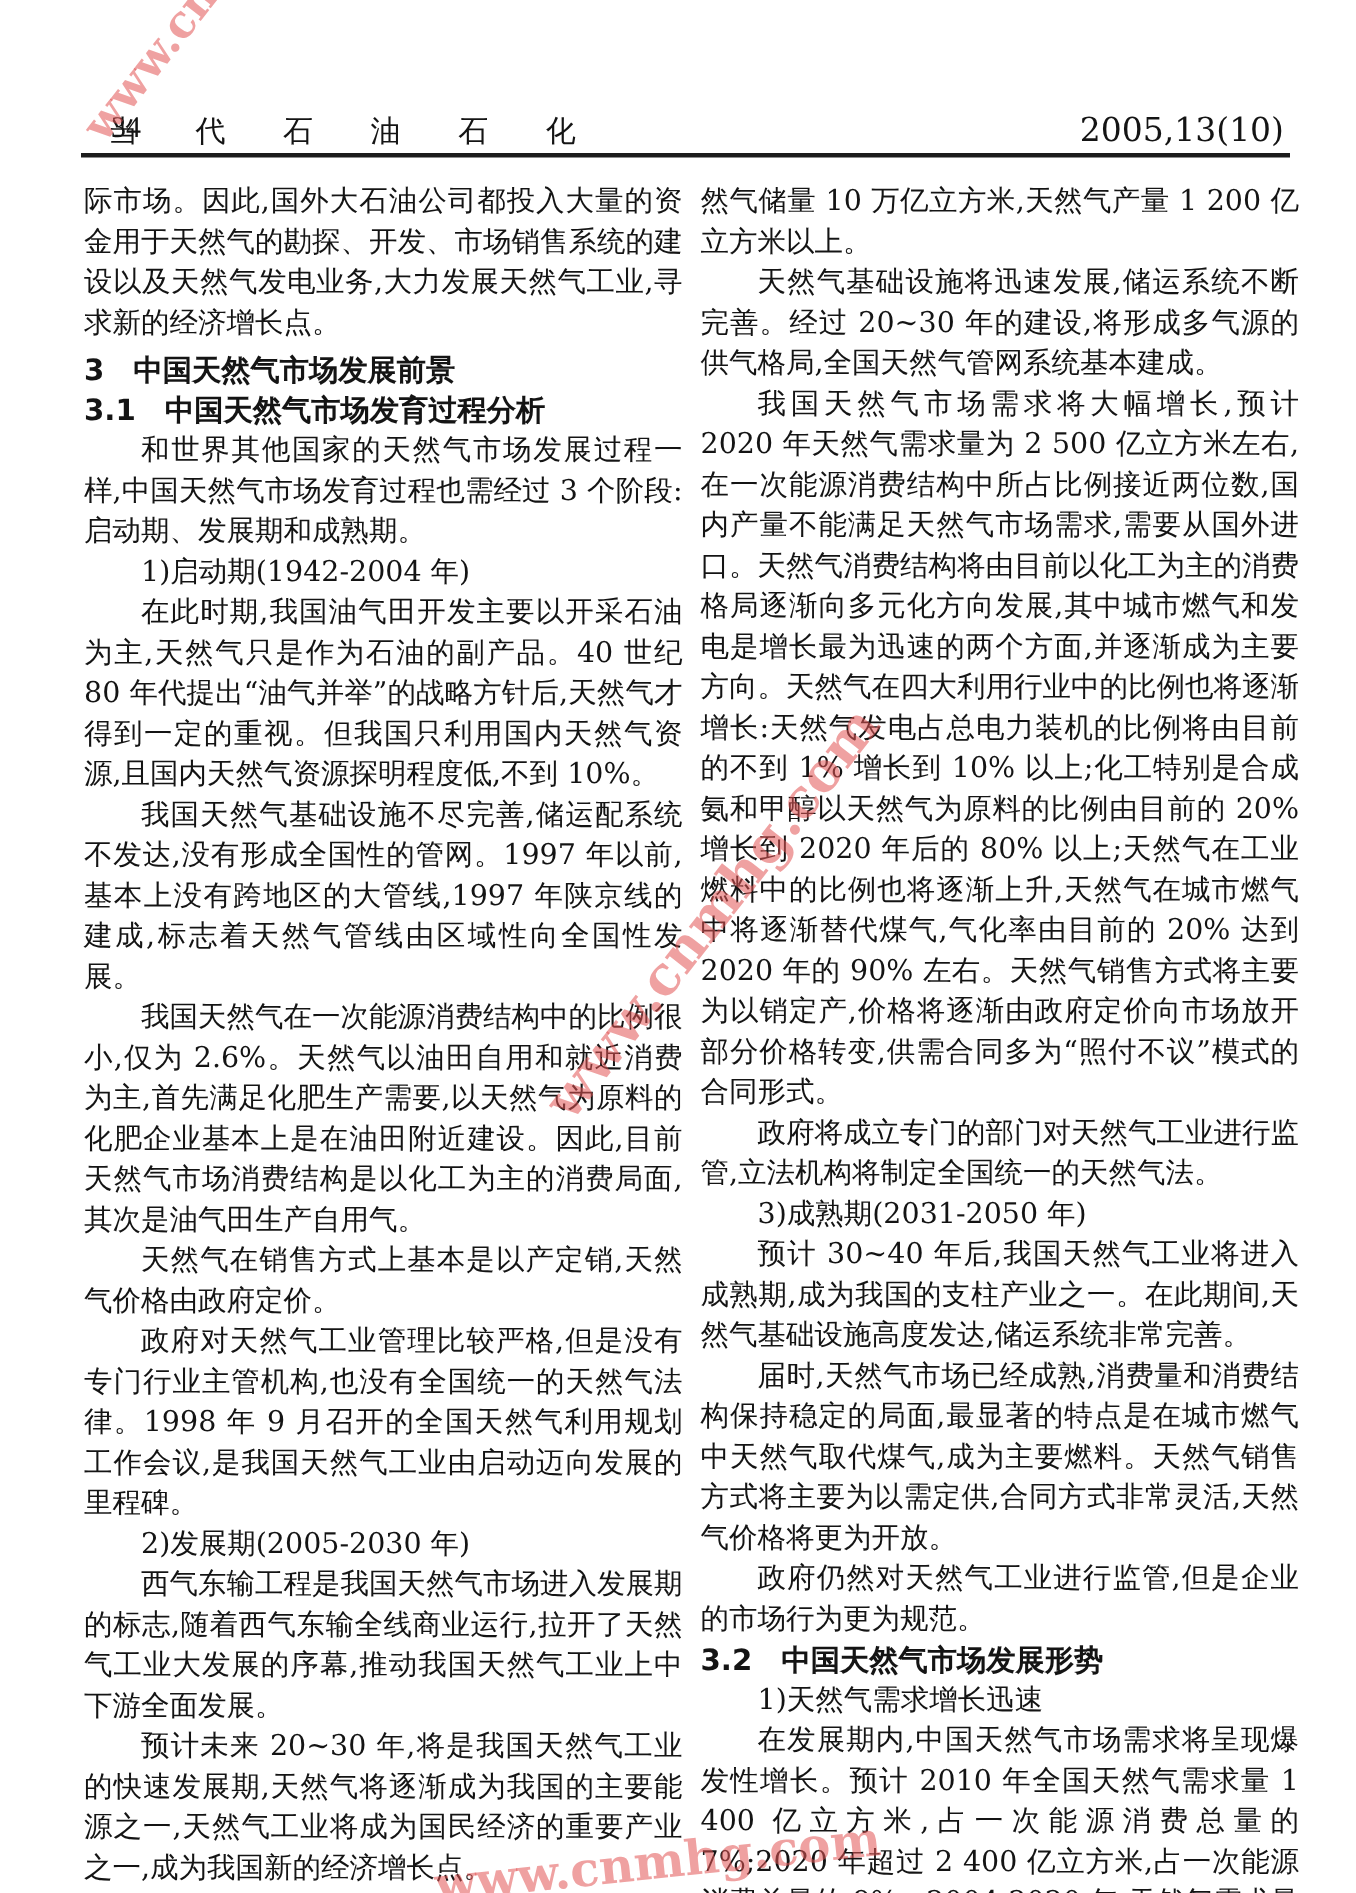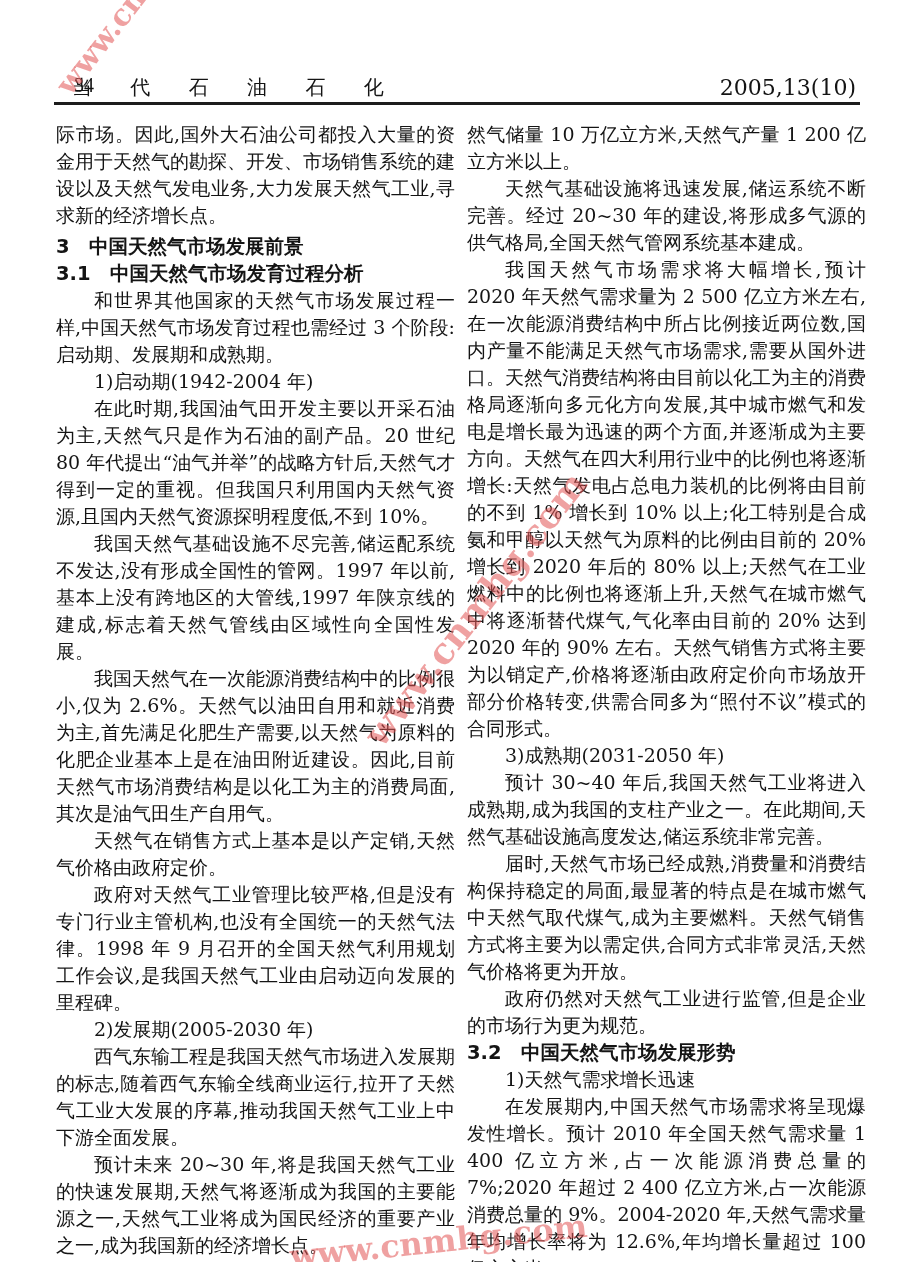--- a/index.html
+++ b/index.html
@@ -45,34 +45,35 @@
   </div>
   <div class="rule"></div>
 
   <div class="cols">
     <div class="col">
       <p class="cont">际市场。因此,国外大石油公司都投入大量的资金用于天然气的勘探、开发、市场销售系统的建设以及天然气发电业务,大力发展天然气工业,寻求新的经济增长点。</p>
       <p class="h1">3　中国天然气市场发展前景</p>
       <p class="h2">3.1　中国天然气市场发育过程分析</p>
       <p class="para">和世界其他国家的天然气市场发展过程一样,中国天然气市场发育过程也需经过 3 个阶段:启动期、发展期和成熟期。</p>
       <p class="para">1)启动期(1942-2004 年)</p>
-      <p class="para">在此时期,我国油气田开发主要以开采石油为主,天然气只是作为石油的副产品。20 世纪 80 年代提出“油气并举”的战略方针后,天然气才得到一定的重视。但我国只利用国内天然气资源,且国内天然气资源探明程度低,不到 10%。</p>
+      <p class="para">在此时期,我国油气田开发主要以开采石油为主,天然气只是作为石油的副产品。40 世纪 80 年代提出“油气并举”的战略方针后,天然气才得到一定的重视。但我国只利用国内天然气资源,且国内天然气资源探明程度低,不到 10%。</p>
       <p class="para">我国天然气基础设施不尽完善,储运配系统不发达,没有形成全国性的管网。1997 年以前,基本上没有跨地区的大管线,1997 年陕京线的建成,标志着天然气管线由区域性向全国性发展。</p>
       <p class="para">我国天然气在一次能源消费结构中的比例很小,仅为 2.6%。天然气以油田自用和就近消费为主,首先满足化肥生产需要,以天然气为原料的化肥企业基本上是在油田附近建设。因此,目前天然气市场消费结构是以化工为主的消费局面,其次是油气田生产自用气。</p>
       <p class="para">天然气在销售方式上基本是以产定销,天然气价格由政府定价。</p>
       <p class="para">政府对天然气工业管理比较严格,但是没有专门行业主管机构,也没有全国统一的天然气法律。1998 年 9 月召开的全国天然气利用规划工作会议,是我国天然气工业由启动迈向发展的里程碑。</p>
       <p class="para">2)发展期(2005-2030 年)</p>
       <p class="para">西气东输工程是我国天然气市场进入发展期的标志,随着西气东输全线商业运行,拉开了天然气工业大发展的序幕,推动我国天然气工业上中下游全面发展。</p>
       <p class="para">预计未来 20~30 年,将是我国天然气工业的快速发展期,天然气将逐渐成为我国的主要能源之一,天然气工业将成为国民经济的重要产业之一,成为我国新的经济增长点。</p>
       <p class="para">我国天然气探明储量将大幅度增长,天然气产量将有较大的提高。预计 2020 年,全国累计探明天</p>
     </div>
     <div class="col">
       <p class="cont">然气储量 10 万亿立方米,天然气产量 1 200 亿立方米以上。</p>
       <p class="para">天然气基础设施将迅速发展,储运系统不断完善。经过 20~30 年的建设,将形成多气源的供气格局,全国天然气管网系统基本建成。</p>
       <p class="para">我国天然气市场需求将大幅增长,预计 2020 年天然气需求量为 2 500 亿立方米左右,在一次能源消费结构中所占比例接近两位数,国内产量不能满足天然气市场需求,需要从国外进口。天然气消费结构将由目前以化工为主的消费格局逐渐向多元化方向发展,其中城市燃气和发电是增长最为迅速的两个方面,并逐渐成为主要方向。天然气在四大利用行业中的比例也将逐渐增长:天然气发电占总电力装机的比例将由目前的不到 1% 增长到 10% 以上;化工特别是合成氨和甲醇以天然气为原料的比例由目前的 20% 增长到 2020 年后的 80% 以上;天然气在工业燃料中的比例也将逐渐上升,天然气在城市燃气中将逐渐替代煤气,气化率由目前的 20% 达到 2020 年的 90% 左右。天然气销售方式将主要为以销定产,价格将逐渐由政府定价向市场放开部分价格转变,供需合同多为“照付不议”模式的合同形式。</p>
+      <p class="para">政府将成立专门的部门对天然气工业进行监管,立法机构将制定全国统一的天然气法。</p>
       <p class="para">3)成熟期(2031-2050 年)</p>
       <p class="para">预计 30~40 年后,我国天然气工业将进入成熟期,成为我国的支柱产业之一。在此期间,天然气基础设施高度发达,储运系统非常完善。</p>
       <p class="para">届时,天然气市场已经成熟,消费量和消费结构保持稳定的局面,最显著的特点是在城市燃气中天然气取代煤气,成为主要燃料。天然气销售方式将主要为以需定供,合同方式非常灵活,天然气价格将更为开放。</p>
       <p class="para">政府仍然对天然气工业进行监管,但是企业的市场行为更为规范。</p>
       <p class="h2">3.2　中国天然气市场发展形势</p>
       <p class="para">1)天然气需求增长迅速</p>
       <p class="para">在发展期内,中国天然气市场需求将呈现爆发性增长。预计 2010 年全国天然气需求量 1 400 亿立方米,占一次能源消费总量的 7%;2020 年超过 2 400 亿立方米,占一次能源消费总量的 9%。2004-2020 年,天然气需求量年均增长率将为 12.6%,年均增长量超过 100 亿立方米。</p>
 
     </div>
   </div>

